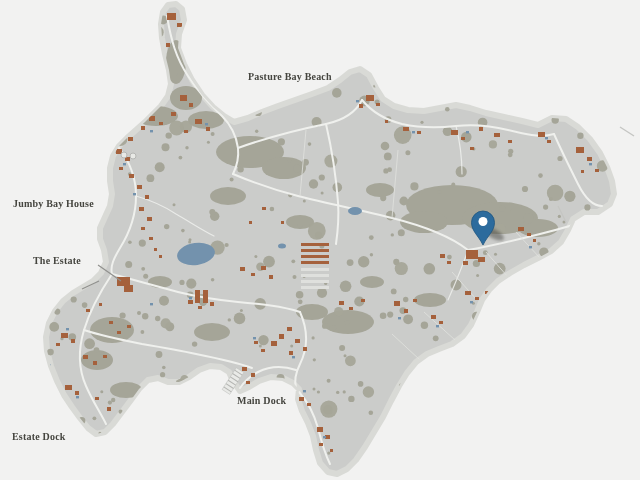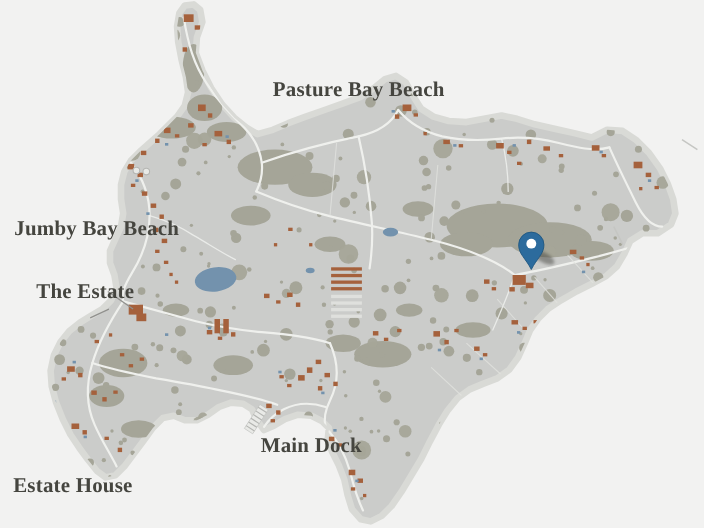--- a/index.html
+++ b/index.html
@@ -11,21 +11,21 @@
   #map-svg{position:absolute;left:0;top:0;}
   .veg{fill:var(--vegetation,#a5a598);}
   .bld{fill:var(--building,#a5613c);}
   .pool{fill:var(--water,#7392ad);}
   .road{fill:none;stroke:var(--road,#eff0ed);stroke-width:2;stroke-linecap:round;}
   .road-thin{fill:none;stroke:var(--road,#eff0ed);stroke-width:1.2;stroke-linecap:round;opacity:.85;}
   .parcel{fill:none;stroke:#e1e2df;stroke-width:1;opacity:.8;}
   .leader{stroke:var(--leader,#90908d);stroke-width:1.1;}
   .stripe-light{fill:#dfe0dd;}
   .map-label{
-    position:absolute;font-size:19px;font-weight:600;letter-spacing:.2px;
+    position:absolute;font-size:10px;font-weight:600;letter-spacing:.2px;
     color:var(--label_text,#45453f);white-space:nowrap;user-select:none;
   }
   #lbl-pasture{left:248px;top:71px;}
   #lbl-jumby{left:13px;top:198px;}
   #lbl-veranda{left:33px;top:255px;}
   #lbl-maindock{left:237px;top:395px;}
   #lbl-estate{left:12px;top:431px;}
   #pin{position:absolute;left:465px;top:205px;width:36px;height:44px;}
 </style>
 </head>
@@ -699,17 +699,17 @@
 
     <ellipse cx="494" cy="234" rx="11" ry="4.5" transform="rotate(28 494 234)" fill="#3b3a36" opacity="0.45" filter="url(#soft-blur)"></ellipse>
   </svg>
 
   <svg id="pin" viewBox="0 0 36 44">
     <path d="M18,40 C13,30 6.5,26 6.5,17.5 A11.5,11.5 0 1 1 29.5,17.5 C29.5,26 23,30 18,40 Z" fill="var(--pin,#2c6b9d)" stroke="var(--pin_dark,#1f567f)" stroke-width="0.8"></path>
     <circle cx="18" cy="16.5" r="4.5" fill="#ffffff"></circle>
   </svg>
 
   <div class="map-label" id="lbl-pasture">Pasture Bay Beach</div>
-  <div class="map-label" id="lbl-jumby">Jumby Bay Beach</div>
+  <div class="map-label" id="lbl-jumby">Jumby Bay House</div>
   <div class="map-label" id="lbl-veranda">The Estate</div>
   <div class="map-label" id="lbl-maindock">Main Dock</div>
-  <div class="map-label" id="lbl-estate">Estate House</div>
+  <div class="map-label" id="lbl-estate">Estate Dock</div>
 </div>
 
 </body></html>

